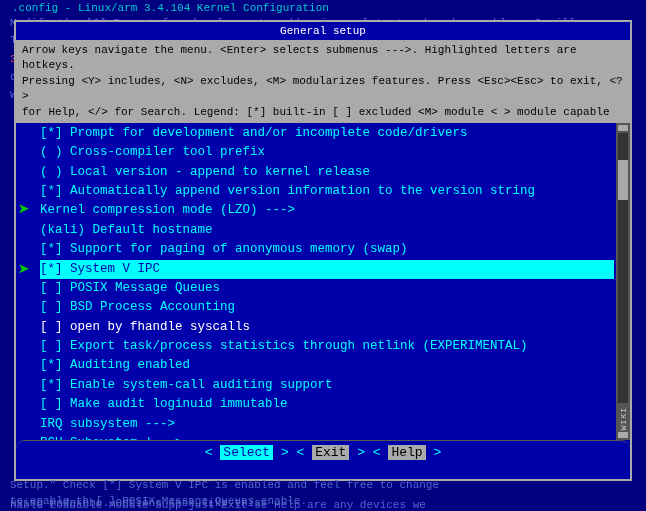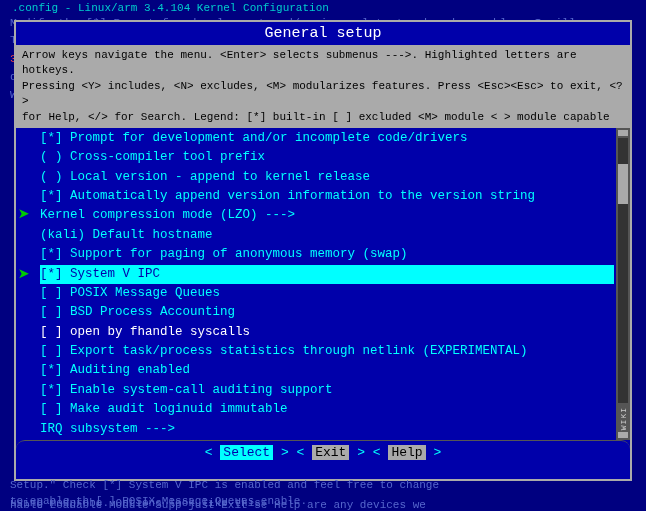--- a/index.html
+++ b/index.html
@@ -52,21 +52,21 @@
   <div class="context-text top-context">
     <div><span style="color:#5566cc;">Modify the  [*] Prompt for development and/or incomplete touch make-problem, I will</span></div>
     <div><span style="color:#5566cc;">This is wha  ( )  Cross-compiler tool prefix</span></div>
     <div style="margin-top:1px;"><span style="color:#ee4444;">39: undefin  ( )  Local version - append to kernel release</span></div>
     <div style="margin-top:1px;"><span style="color:#5566cc;">drivers/  [*]  Automatically append version information to the version string</span></div>
     <div style="margin-top:1px;"><span style="color:#5566cc;">Wake with sp  [*]  Automatically append version information</span></div>
   </div>
 
   <div style="position:absolute;top:20px;left:14px;right:14px;bottom:30px;border:2px solid #aaaaaa;background:#0000aa;display:flex;flex-direction:column;">
 
-    <div style="text-align:center;color:#ffffff;font-family:'Courier New',monospace;font-size:15px;padding:3px 0;background:#0000aa;border-bottom:0;">
+    <div style="text-align:center;color:#ffffff;font-family:'Courier New',monospace;font-size:11px;padding:3px 0;background:#0000aa;border-bottom:0;">
       <span>General setup</span>
     </div>
 
     <div style="background:#aaaaaa;color:#000000;font-family:'Courier New',monospace;font-size:11px;padding:3px 6px;line-height:1.4;">
       <div>Arrow keys navigate the menu.  &lt;Enter&gt; selects submenus ---&gt;.  Highlighted letters are hotkeys.</div>
       <div>Pressing &lt;Y&gt; includes, &lt;N&gt; excludes, &lt;M&gt; modularizes features.  Press &lt;Esc&gt;&lt;Esc&gt; to exit, &lt;?&gt;</div>
       <div>for Help, &lt;/&gt; for Search.  Legend: [*] built-in  [ ] excluded  &lt;M&gt; module  &lt; &gt; module capable</div>
     </div>
 
     <div style="flex:1;display:flex;overflow:hidden;">

